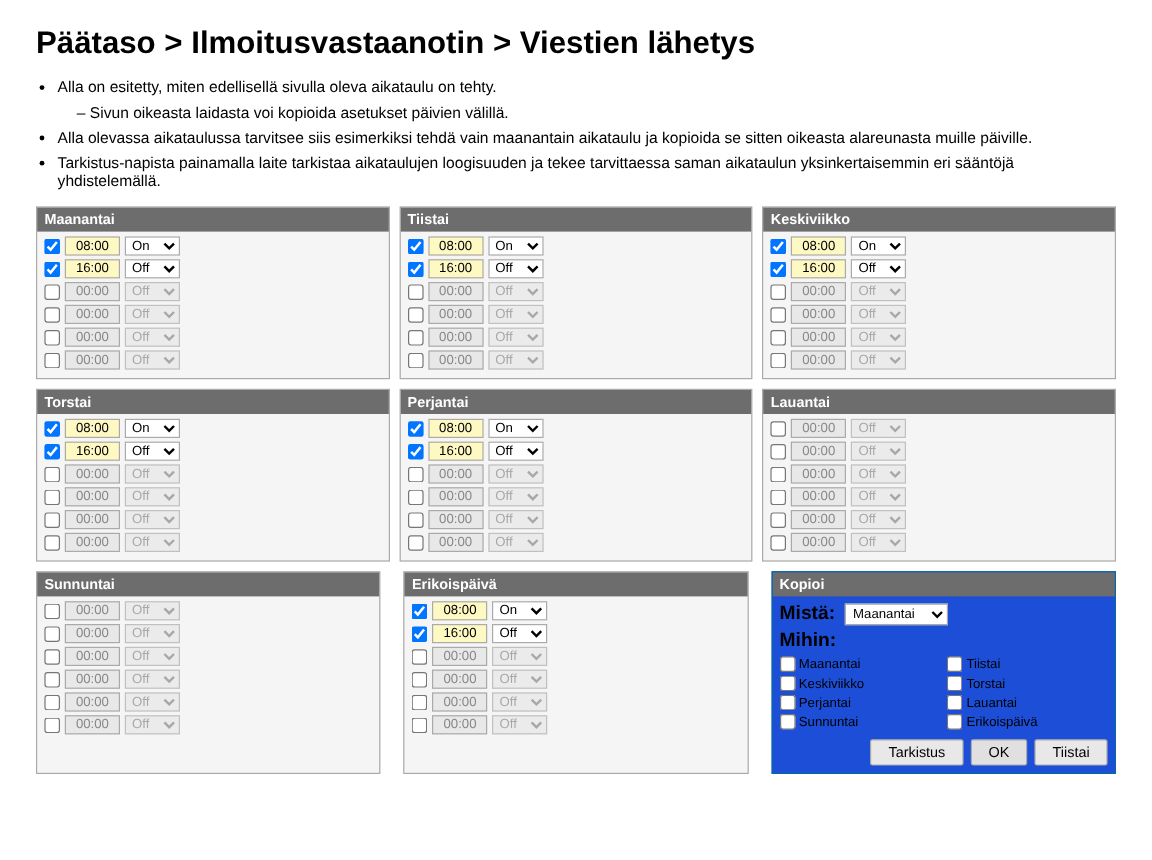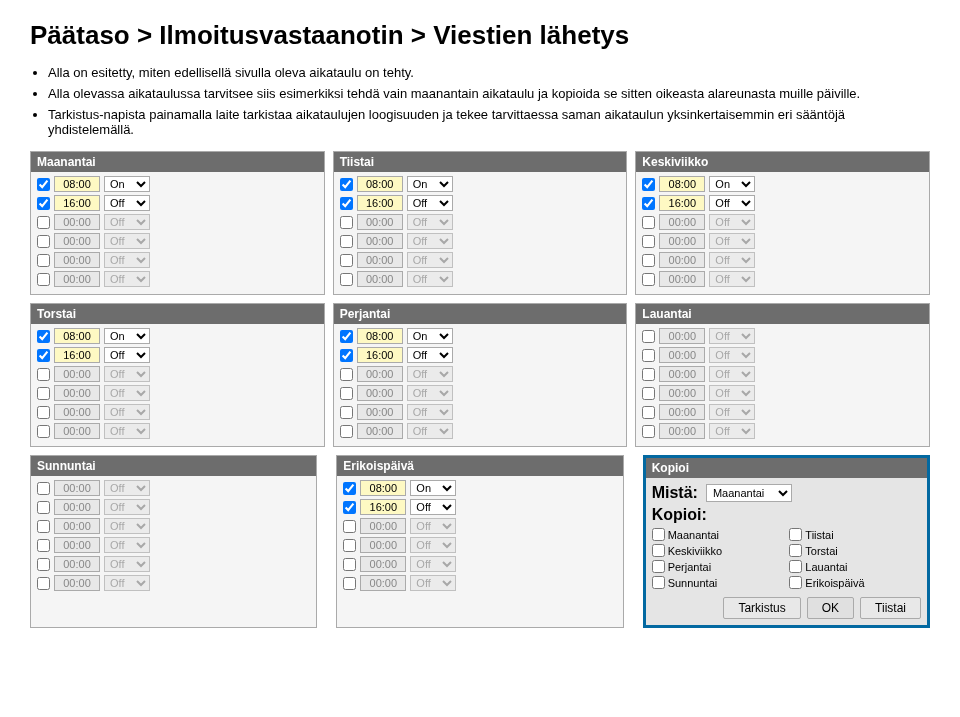--- a/index.html
+++ b/index.html
@@ -79,22 +79,22 @@
       border: 1px solid #aaa;
       background: #fff;
       padding: 0px 1px;
     }
     .status-select.disabled {
       background: #e8e8e8;
       color: #888;
     }
     
     .copy-panel {
-      border: 3px solid #0369a1;
-      background: #e5e5e5;
+      border: 1px solid #0369a1;
+      background: #1d4ed8;
     }
     .copy-panel .day-header {
       background: #6d6d6d;
       color: #fff;
       font-weight: bold;
       font-size: 12px;
       padding: 3px 6px;
     }
     .copy-body {
       padding: 6px;
@@ -161,20 +161,23 @@
     }
   </style>
 </head>
 <body>
 
 <h1>Päätaso &gt; Ilmoitusvastaanotin &gt; Viestien lähetys</h1>
 
 <ul class="intro-list">
   <li>
     <span>Alla on esitetty, miten edellisellä sivulla oleva aikataulu on tehty.</span>
+  </li>
+  <li class="dash">
+    <span>Sivun oikeasta laidasta voi kopioida asetukset päivien välillä.</span>
   </li>
   <li>
     <span>Alla olevassa aikataulussa tarvitsee siis esimerkiksi tehdä vain maanantain aikataulu ja kopioida se sitten oikeasta alareunasta muille päiville.</span>
   </li>
   <li>
     <span>Tarkistus-napista painamalla laite tarkistaa aikataulujen loogisuuden ja tekee tarvittaessa saman aikataulun yksinkertaisemmin eri sääntöjä yhdistelemällä.</span>
   </li>
 </ul>
 
 <div class="schedule-grid">
@@ -471,21 +474,21 @@
   </div>
 
   <div class="copy-panel">
     <div class="day-header">Kopioi</div>
     <div class="copy-body">
       <div class="copy-row">
         <span class="copy-label">Mistä:</span>
         <select class="copy-select" id="copy-mista-select"><option value="Maanantai">Maanantai</option><option value="Tiistai">Tiistai</option><option value="Keskiviikko">Keskiviikko</option><option value="Torstai">Torstai</option><option value="Perjantai">Perjantai</option><option value="Lauantai">Lauantai</option><option value="Sunnuntai">Sunnuntai</option><option value="Erikoispäivä">Erikoispäivä</option></select>
       </div>
       <div class="copy-row">
-        <span class="copy-label">Kopioi:</span>
+        <span class="copy-label">Mihin:</span>
       </div>
       <div class="copy-checkboxes" id="copy-checkboxes">
           <div class="copy-check-item">
             <input type="checkbox" style="">
             <label>Maanantai</label>
           </div>
           <div class="copy-check-item">
             <input type="checkbox" style="">
             <label>Tiistai</label>
           </div>

